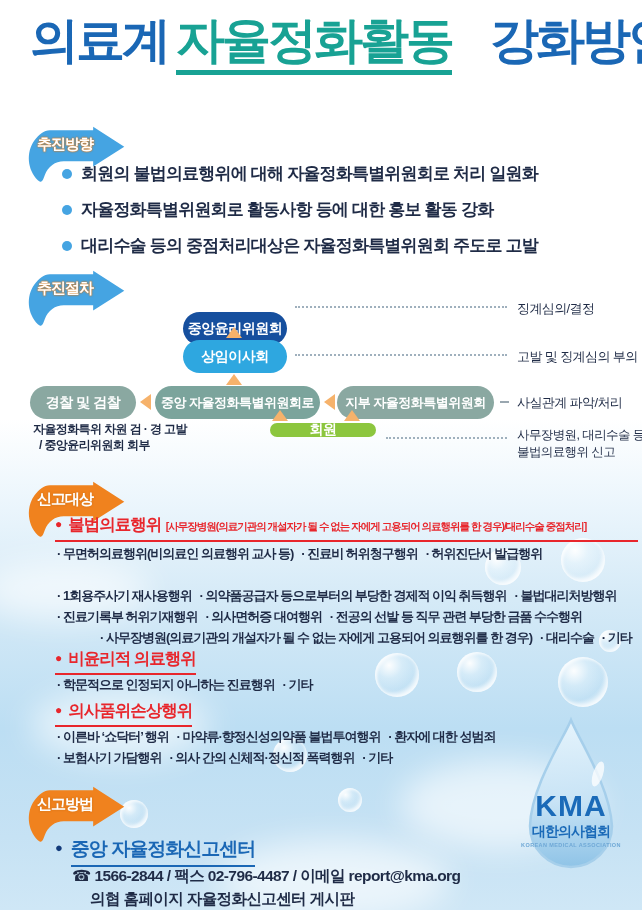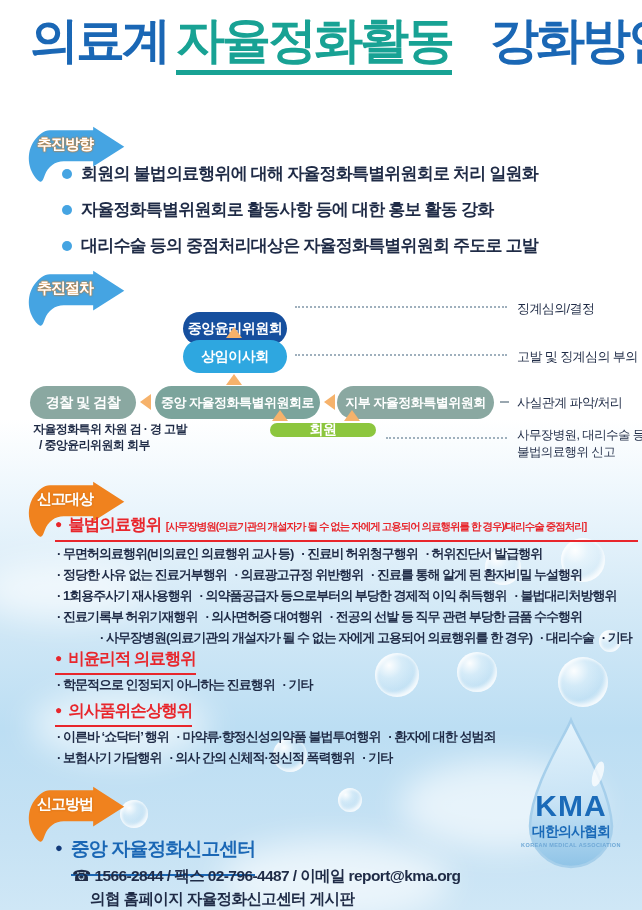--- a/index.html
+++ b/index.html
@@ -29,21 +29,21 @@
   .tri-left{position:absolute;width:0;height:0;border-top:8px solid transparent;border-bottom:8px solid transparent;border-right:11px solid #f6b26b;}
   .dash{position:absolute;width:9px;height:2px;background:#9aa7b0;}
   .red-heading{position:absolute;border-bottom:2px solid #e8262c;padding-bottom:4px;white-space:nowrap;color:#e8262c;font-weight:bold;}
   .red-heading-sm{position:absolute;border-bottom:2px solid #e8262c;padding-bottom:3px;white-space:nowrap;color:#e8262c;font-weight:bold;}
   .dot-red{font-size:12px;vertical-align:2px;margin-right:6px;}
   .h-main{font-size:16.5px;letter-spacing:-1px;}
   .h-note{font-size:10.5px;letter-spacing:-1px;}
   .item-line{position:absolute;font-size:13px;font-weight:bold;color:#1f2b46;letter-spacing:-1px;white-space:pre;}
   .center-row{position:absolute;white-space:nowrap;}
   .dot-navy{color:#123a7a;font-size:13px;vertical-align:3px;margin-right:8px;}
-  .center-name{font-size:19px;font-weight:bold;color:#1a67b5;border-bottom:2px solid #1a67b5;padding-bottom:15px;letter-spacing:-1px;}
+  .center-name{font-size:19px;font-weight:bold;color:#1a67b5;border-bottom:2px solid #1a67b5;padding-bottom:6px;letter-spacing:-1px;}
   .contact-line{position:absolute;font-size:15.5px;font-weight:bold;color:#1f2b46;letter-spacing:-0.6px;white-space:nowrap;}
   .logo-wrap{position:absolute;left:515px;top:712px;width:112px;height:184px;}
 </style>
 </head>
 <body>
 
 <div class="page">
 
   <div class="cloud" style="left:30px;top:690px;width:180px;height:70px;"></div>
   <div class="cloud" style="left:220px;top:840px;width:230px;height:80px;"></div>
@@ -126,21 +126,20 @@
     <svg width="102" height="62" viewBox="0 0 118 70">
       <path d="M30,4 L80,4 L80,0 L116,23 L80,46 L80,40 L46,40 C36,40 28,46 24,56 C22,62 20,66 16,62 C4,50 2,30 12,16 C17,9 23,4 30,4 Z" fill="#f0821e"></path>
     </svg>
     <span class="sec-label">신고대상</span>
   </div>
 
   <div class="red-heading" style="left:55px;top:514px;width:583px;">
     <span class="dot-red">●</span><span class="h-main">불법의료행위</span> <span class="h-note">[사무장병원(의료기관의 개설자가 될 수 없는 자에게 고용되어 의료행위를 한 경우)/대리수술 중점처리]</span>
   </div>
   <div class="item-line" style="left:57px;top:545px;">· 무면허의료행위(비의료인 의료행위 교사 등)   · 진료비 허위청구행위   · 허위진단서 발급행위</div>
-  <div class="item-line" style="left:57px;top:566px;">· 정당한 사유 없는 진료거부행위   · 의료광고규정 위반행위   · 진료를 통해 알게 된 환자비밀 누설행위</div>
   <div class="item-line" style="left:57px;top:587px;">· 1회용주사기 재사용행위   · 의약품공급자 등으로부터의 부당한 경제적 이익 취득행위   · 불법대리처방행위</div>
   <div class="item-line" style="left:57px;top:608px;">· 진료기록부 허위기재행위   · 의사면허증 대여행위   · 전공의 선발 등 직무 관련 부당한 금품 수수행위</div>
   <div class="item-line" style="left:57px;top:629px;margin-left:43px;">· 사무장병원(의료기관의 개설자가 될 수 없는 자에게 고용되어 의료행위를 한 경우)   · 대리수술   · 기타</div>
 
   <div class="red-heading-sm" style="left:55px;top:648px;">
     <span class="dot-red">●</span><span class="h-main">비윤리적 의료행위</span>
   </div>
   <div class="item-line" style="left:57px;top:676px;">· 학문적으로 인정되지 아니하는 진료행위   · 기타</div>
 
   <div class="red-heading-sm" style="left:55px;top:700px;">

